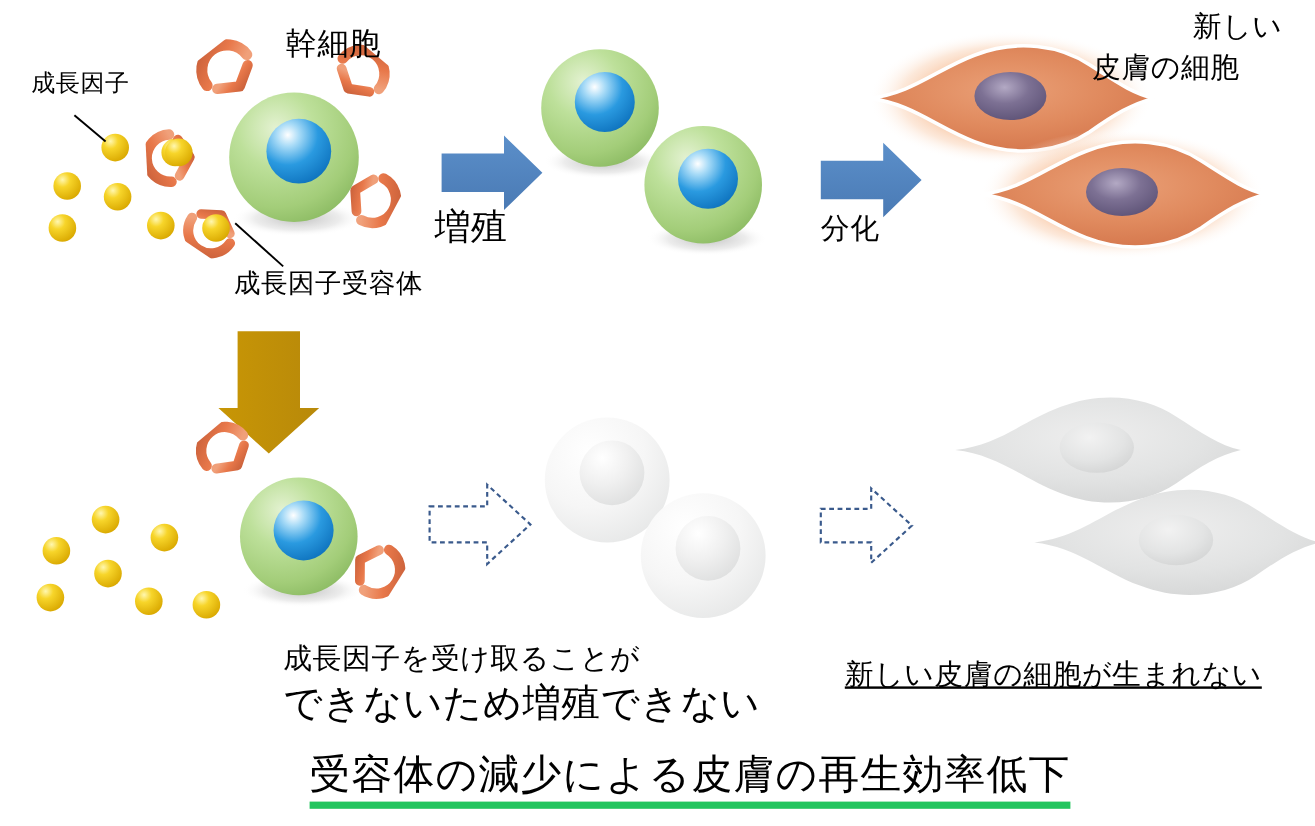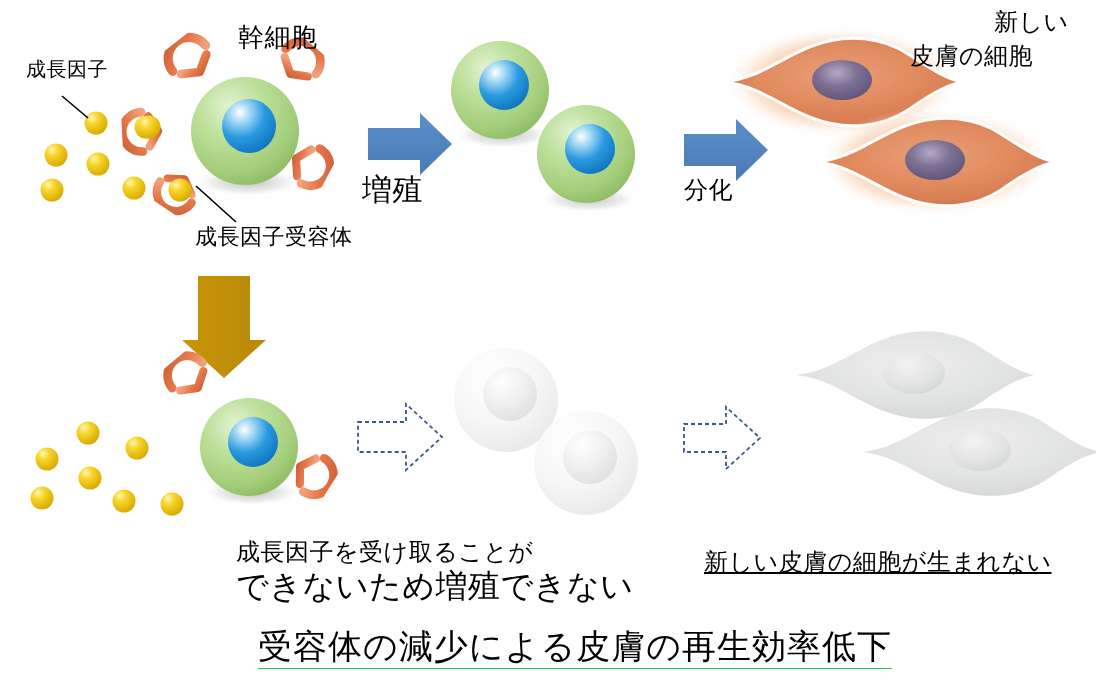--- a/index.html
+++ b/index.html
@@ -18,21 +18,21 @@
     color:#000000;
     font-family:"DejaVu Sans","Liberation Sans",sans-serif;
     white-space:pre;
     line-height:1.18;
     letter-spacing:.5px;
   }
   .title-main{
     font-size:34px;
     font-weight:400;
     letter-spacing:1px;
-    border-bottom:1px solid #22c55e;
+    border-bottom:6px solid #22c55e;
     padding-bottom:2px;
   }
   svg{display:block;}
   .svgroot{position:absolute;left:0;top:0;width:1096px;height:688px;pointer-events:none;}
 </style>
 </head>
 <body>
 
 <div id="stage">
 
@@ -231,20 +231,20 @@
   <div class="lbl" style="left:166px;top:224px;font-size:22px;margin-left:29px;">成長因子受容体</div>
 
   <div class="lbl" style="left:362px;top:172px;font-size:30px;">増殖</div>
 
   <div class="lbl" style="left:684px;top:176px;font-size:24px;">分化</div>
 
   <div class="lbl" style="left:994px;top:8px;font-size:24px;">新しい</div>
   <div class="lbl" style="left:910px;top:42px;font-size:24px;">皮膚の細胞</div>
 
 
-  <div class="lbl" style="left:236px;top:538px;font-size:24px;">成長因子を受け取ることが</div>
+  <div class="lbl" style="left:236px;top:538px;font-size:24px;font-family:Liberation Mono, monospace;">成長因子を受け取ることが</div>
   <div class="lbl" style="left:236px;top:568px;font-size:32px;">できないため増殖できない</div>
 
   <div class="lbl" style="left:704px;top:548px;font-size:24px;text-decoration:underline;">新しい皮膚の細胞が生まれない</div>
 
   <div class="lbl title-main" style="left:258px;top:626px;">受容体の減少による皮膚の再生効率低下</div>
 
 </div>
 
 </body></html>

